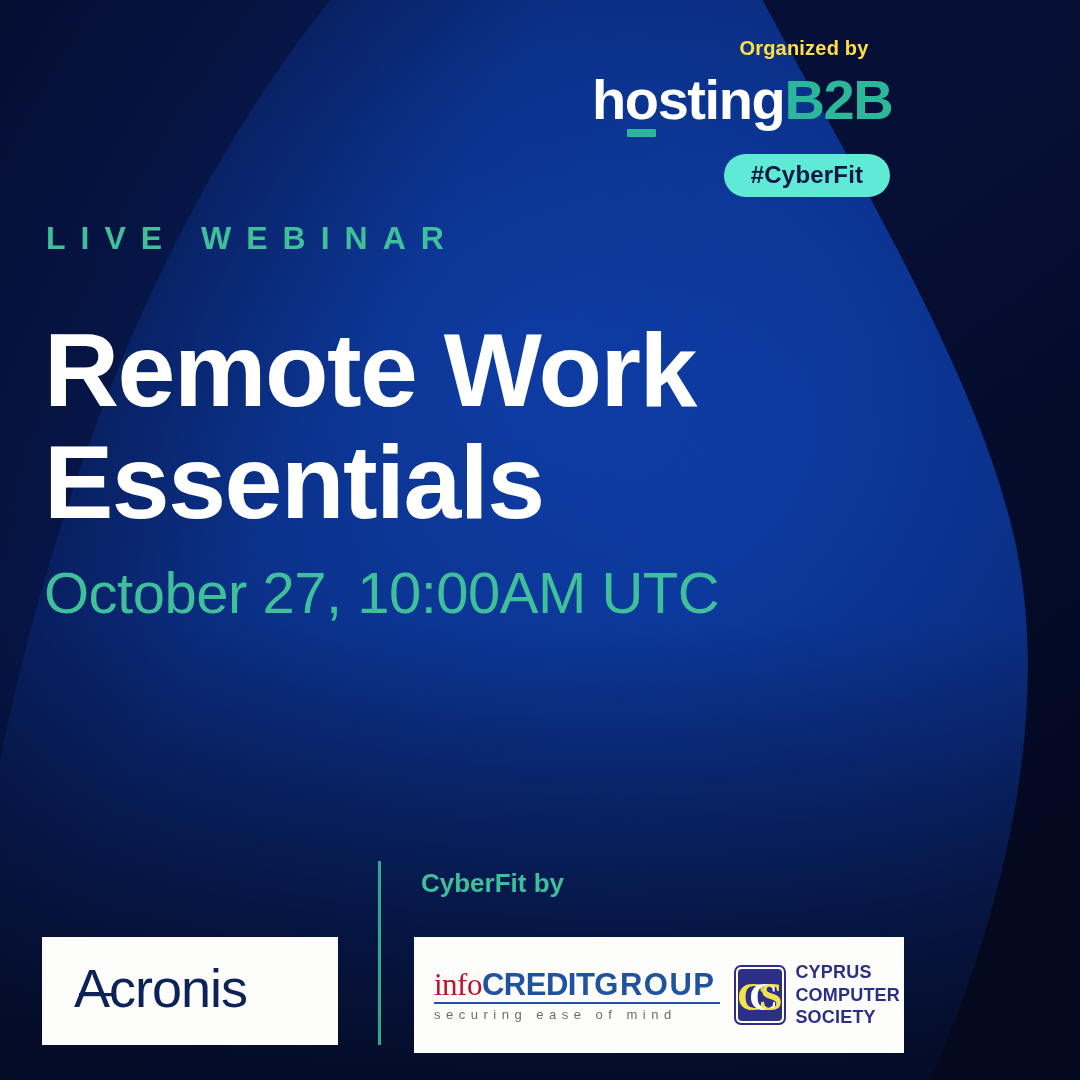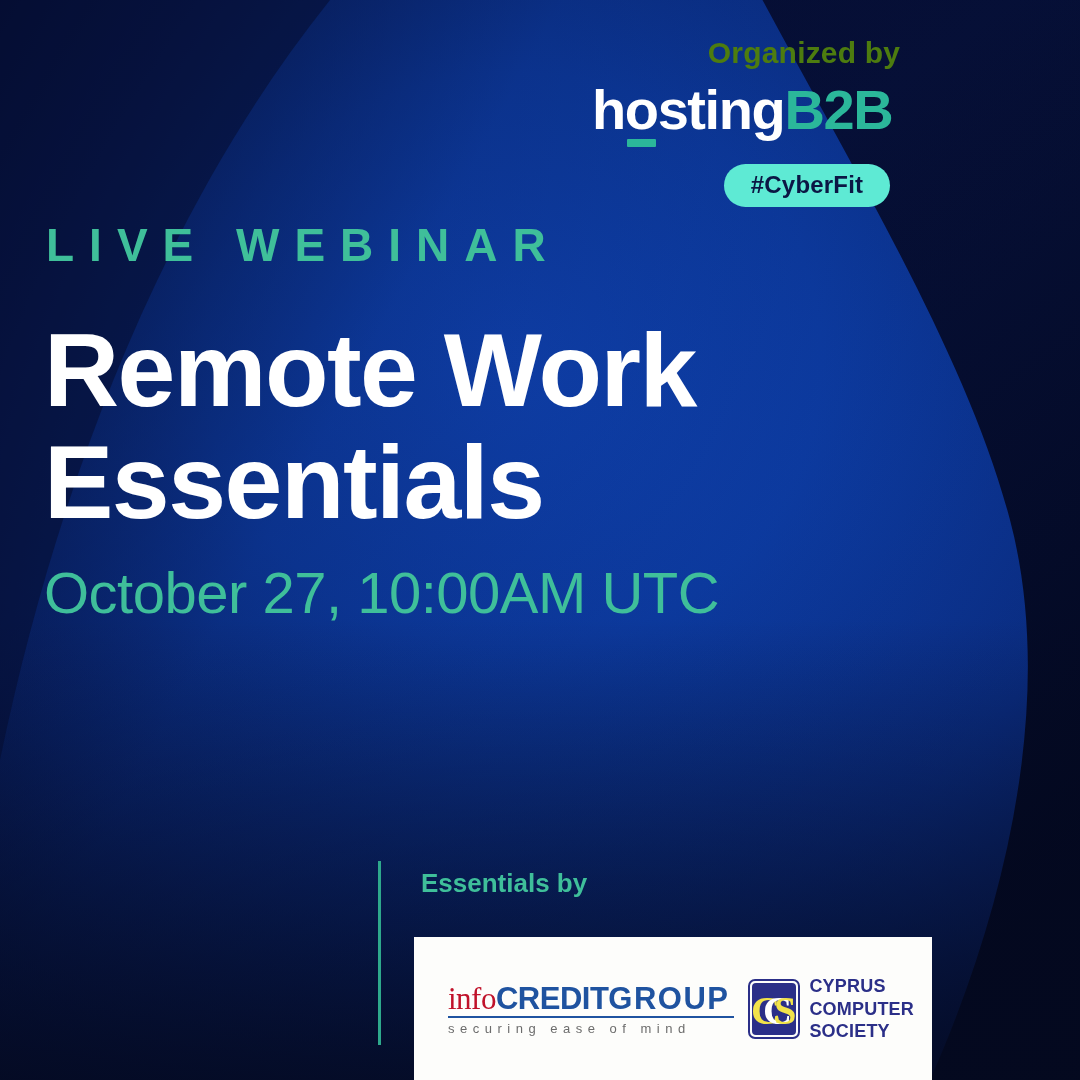--- a/index.html
+++ b/index.html
@@ -29,23 +29,23 @@
   
   .organizer-block {
     position: absolute;
     top: 38px;
     right: 58px;
     width: 430px;
     text-align: center;
     z-index: 5;
   }
   .organized-by {
-    font-size: 30px;
-    font-weight: bold;
-    color: #4d7c0f;
+    font-size: 20px;
+    font-weight: bold;
+    color: #fde047;
     letter-spacing: 0.2px;
     line-height: 1;
     margin: 0 0 14px 0;
     text-align: center;
     padding-right: 6px;
   }
   .hosting-logo {
     font-size: 56px;
     font-weight: bold;
     line-height: 1;
@@ -80,21 +80,21 @@
     letter-spacing: 0.2px;
     padding: 9px 27px 10px 27px;
     border-radius: 22px;
     line-height: 1;
   }
   
   .eyebrow {
     position: absolute;
     left: 46px;
     top: 222px;
-    font-size: 46px;
+    font-size: 32px;
     font-weight: bold;
     color: #3fbf9a;
     letter-spacing: 15px;
     line-height: 1;
     z-index: 5;
     margin: 0;
   }
   .headline {
     position: absolute;
     left: 44px;
@@ -156,21 +156,21 @@
     width: 296px;
     height: 108px;
     justify-content: center;
   }
   .card-supporters {
     left: 414px;
     top: 937px;
     width: 482px;
     height: 108px;
     justify-content: flex-start;
-    padding: 18px;
+    padding: 4px;
   }
   
   .acronis-mark {
     display: block;
   }
   
   .infocredit {
     margin-left: 16px;
     width: 306px;
   }
@@ -302,22 +302,32 @@
   <div class="eyebrow">LIVE WEBINAR</div>
 
   <div class="headline">Remote Work
 Essentials</div>
 
   <div class="event-date">October 27, 10:00AM UTC</div>
 
   <div class="partner-divider"></div>
 
 
-  <div class="partner-label label-support">Essentials by</div>
-
+  <div class="partner-label label-support">CyberFit by</div>
+
+  <div class="logo-card card-acronis">
+    <svg class="acronis-mark" width="232" height="58" viewBox="0 0 232 58">
+      <text x="0" y="45" font-family="'Liberation Sans', sans-serif" font-size="54" fill="#0d2357" letter-spacing="-1">
+        <tspan>Acronis</tspan>
+      </text>
+
+      <rect x="5" y="31" width="33" height="3.2" fill="#0d2357"></rect>
+      <rect x="2" y="44" width="40" height="0" fill="#0d2357"></rect>
+    </svg>
+  </div>
 
   <div class="logo-card card-supporters">
 
     <div class="infocredit">
       <div class="ic-row1">
         <span class="ic-info">info</span><span class="ic-credit">CREDIT</span><span class="ic-group">GROUP</span>
       </div>
       <div class="ic-rule"></div>
       <div class="ic-tagline">securing ease of mind</div>
     </div>

